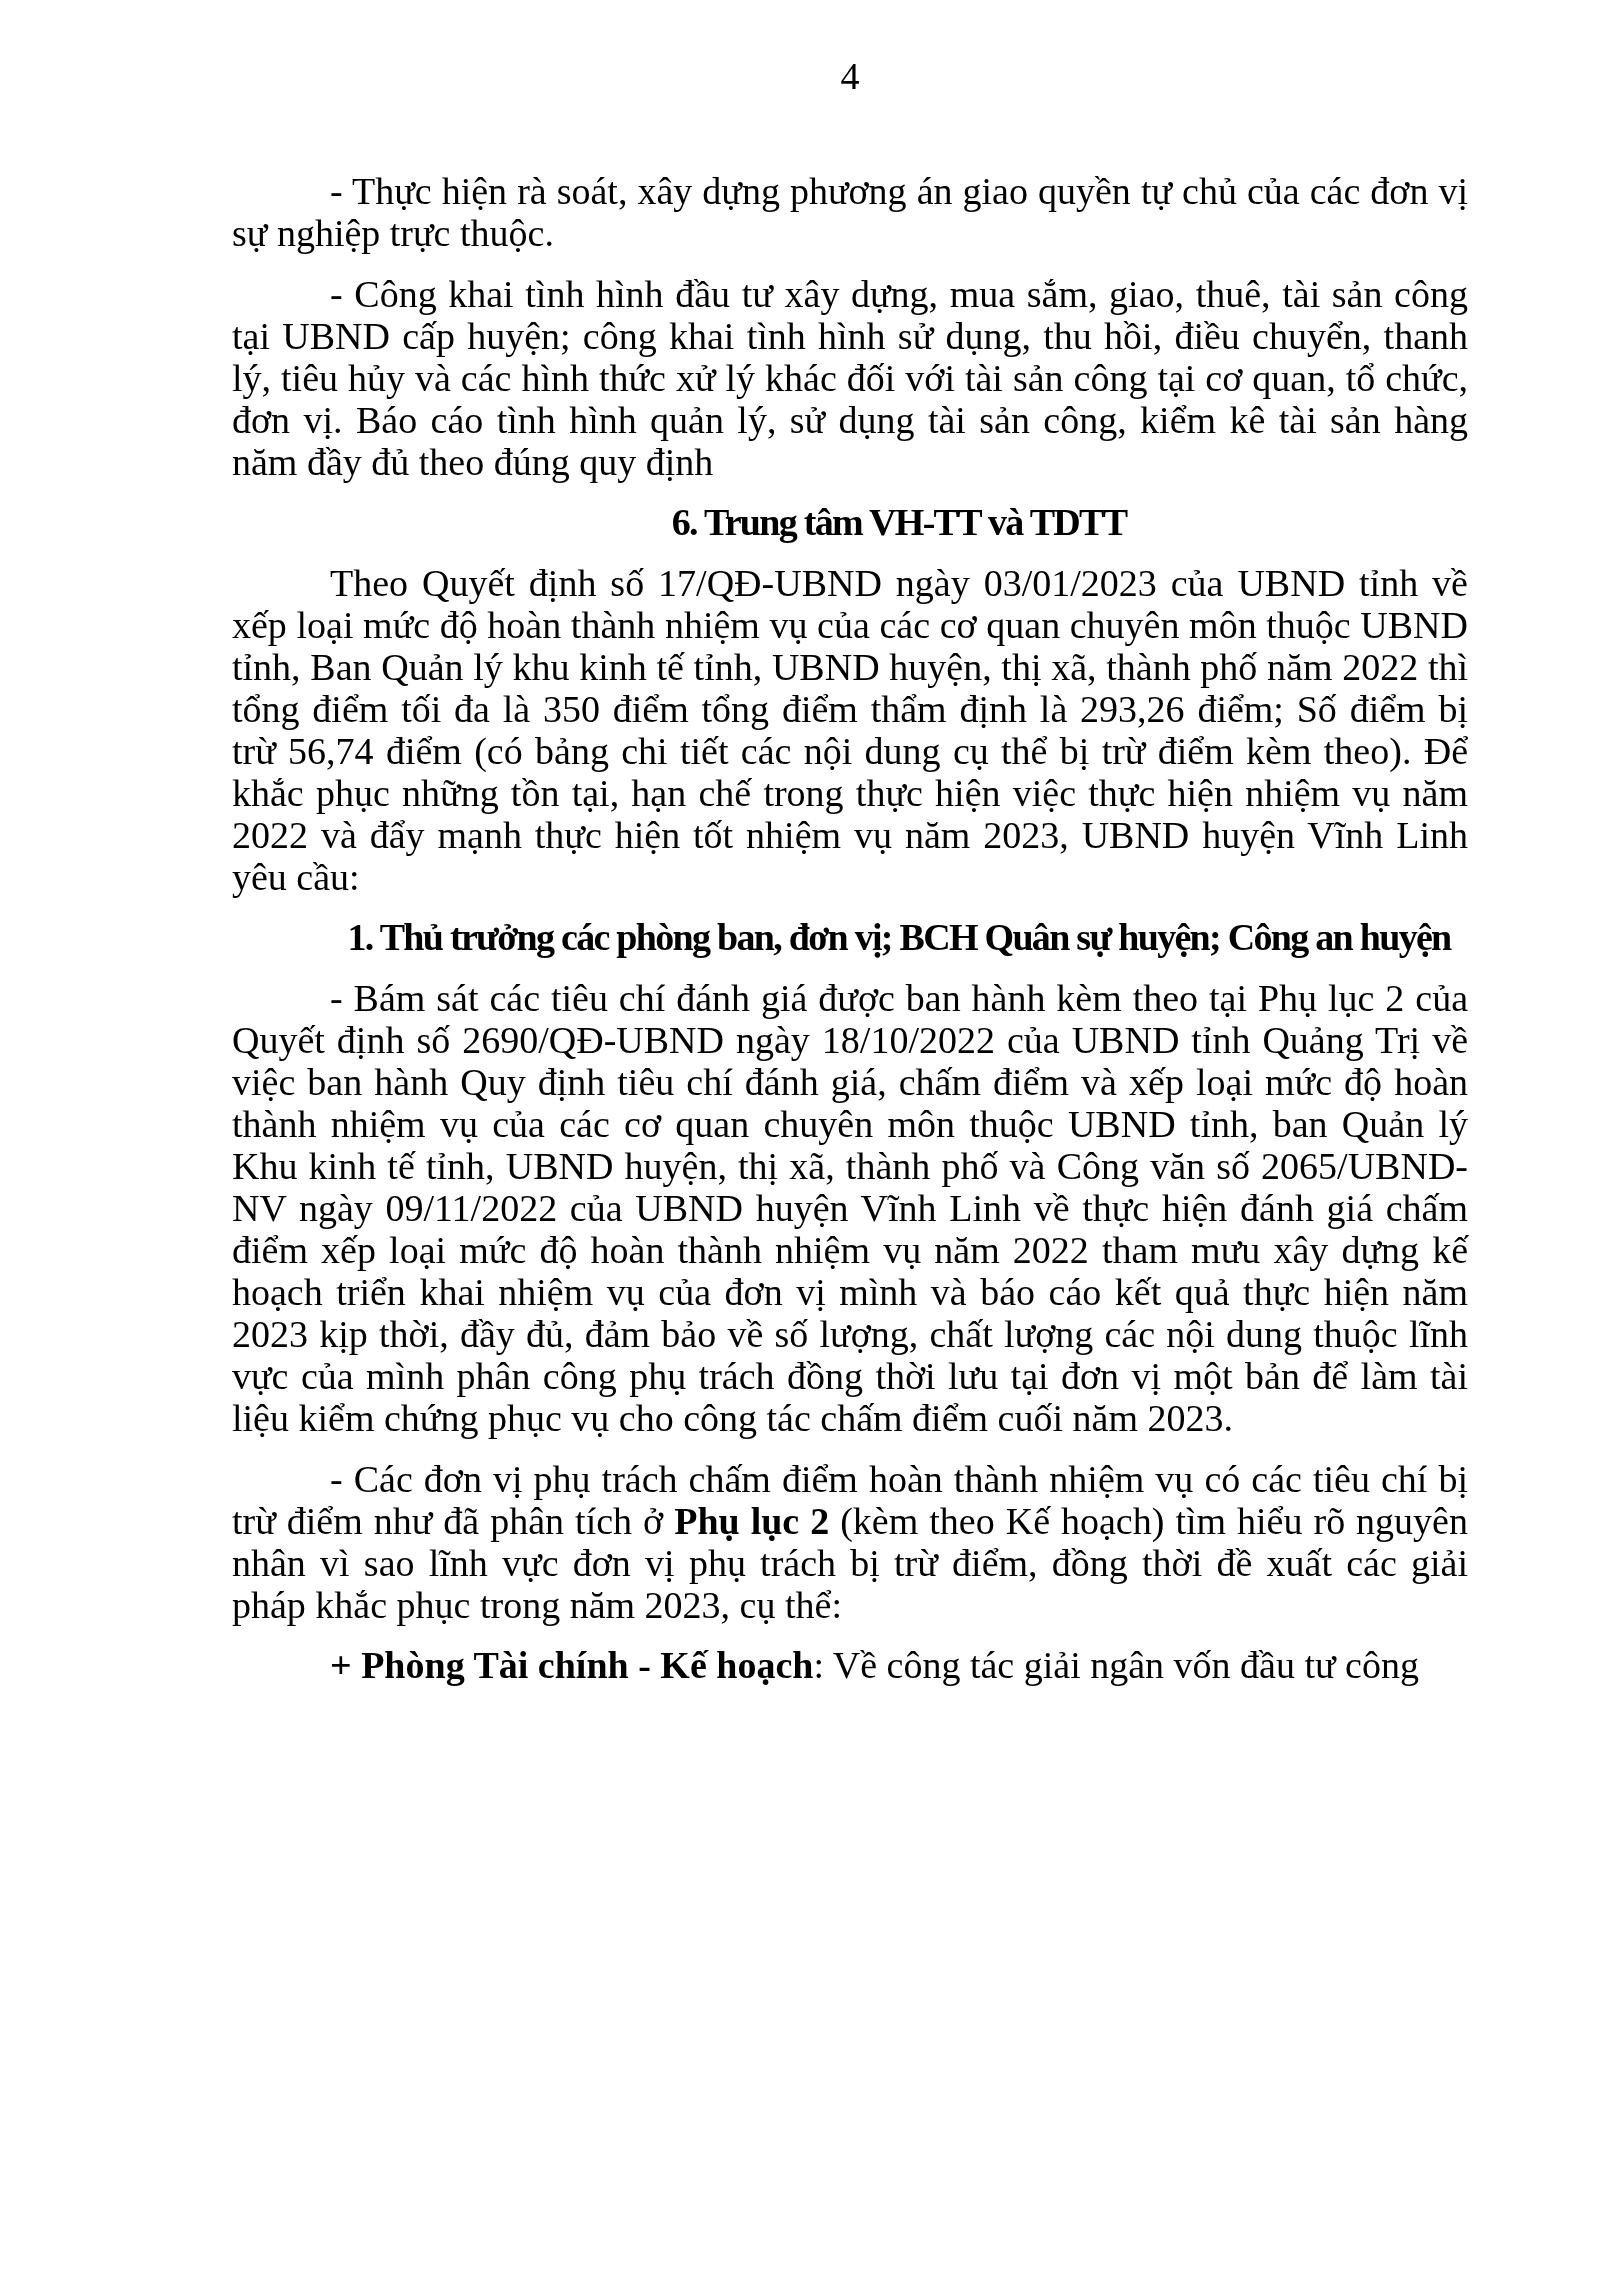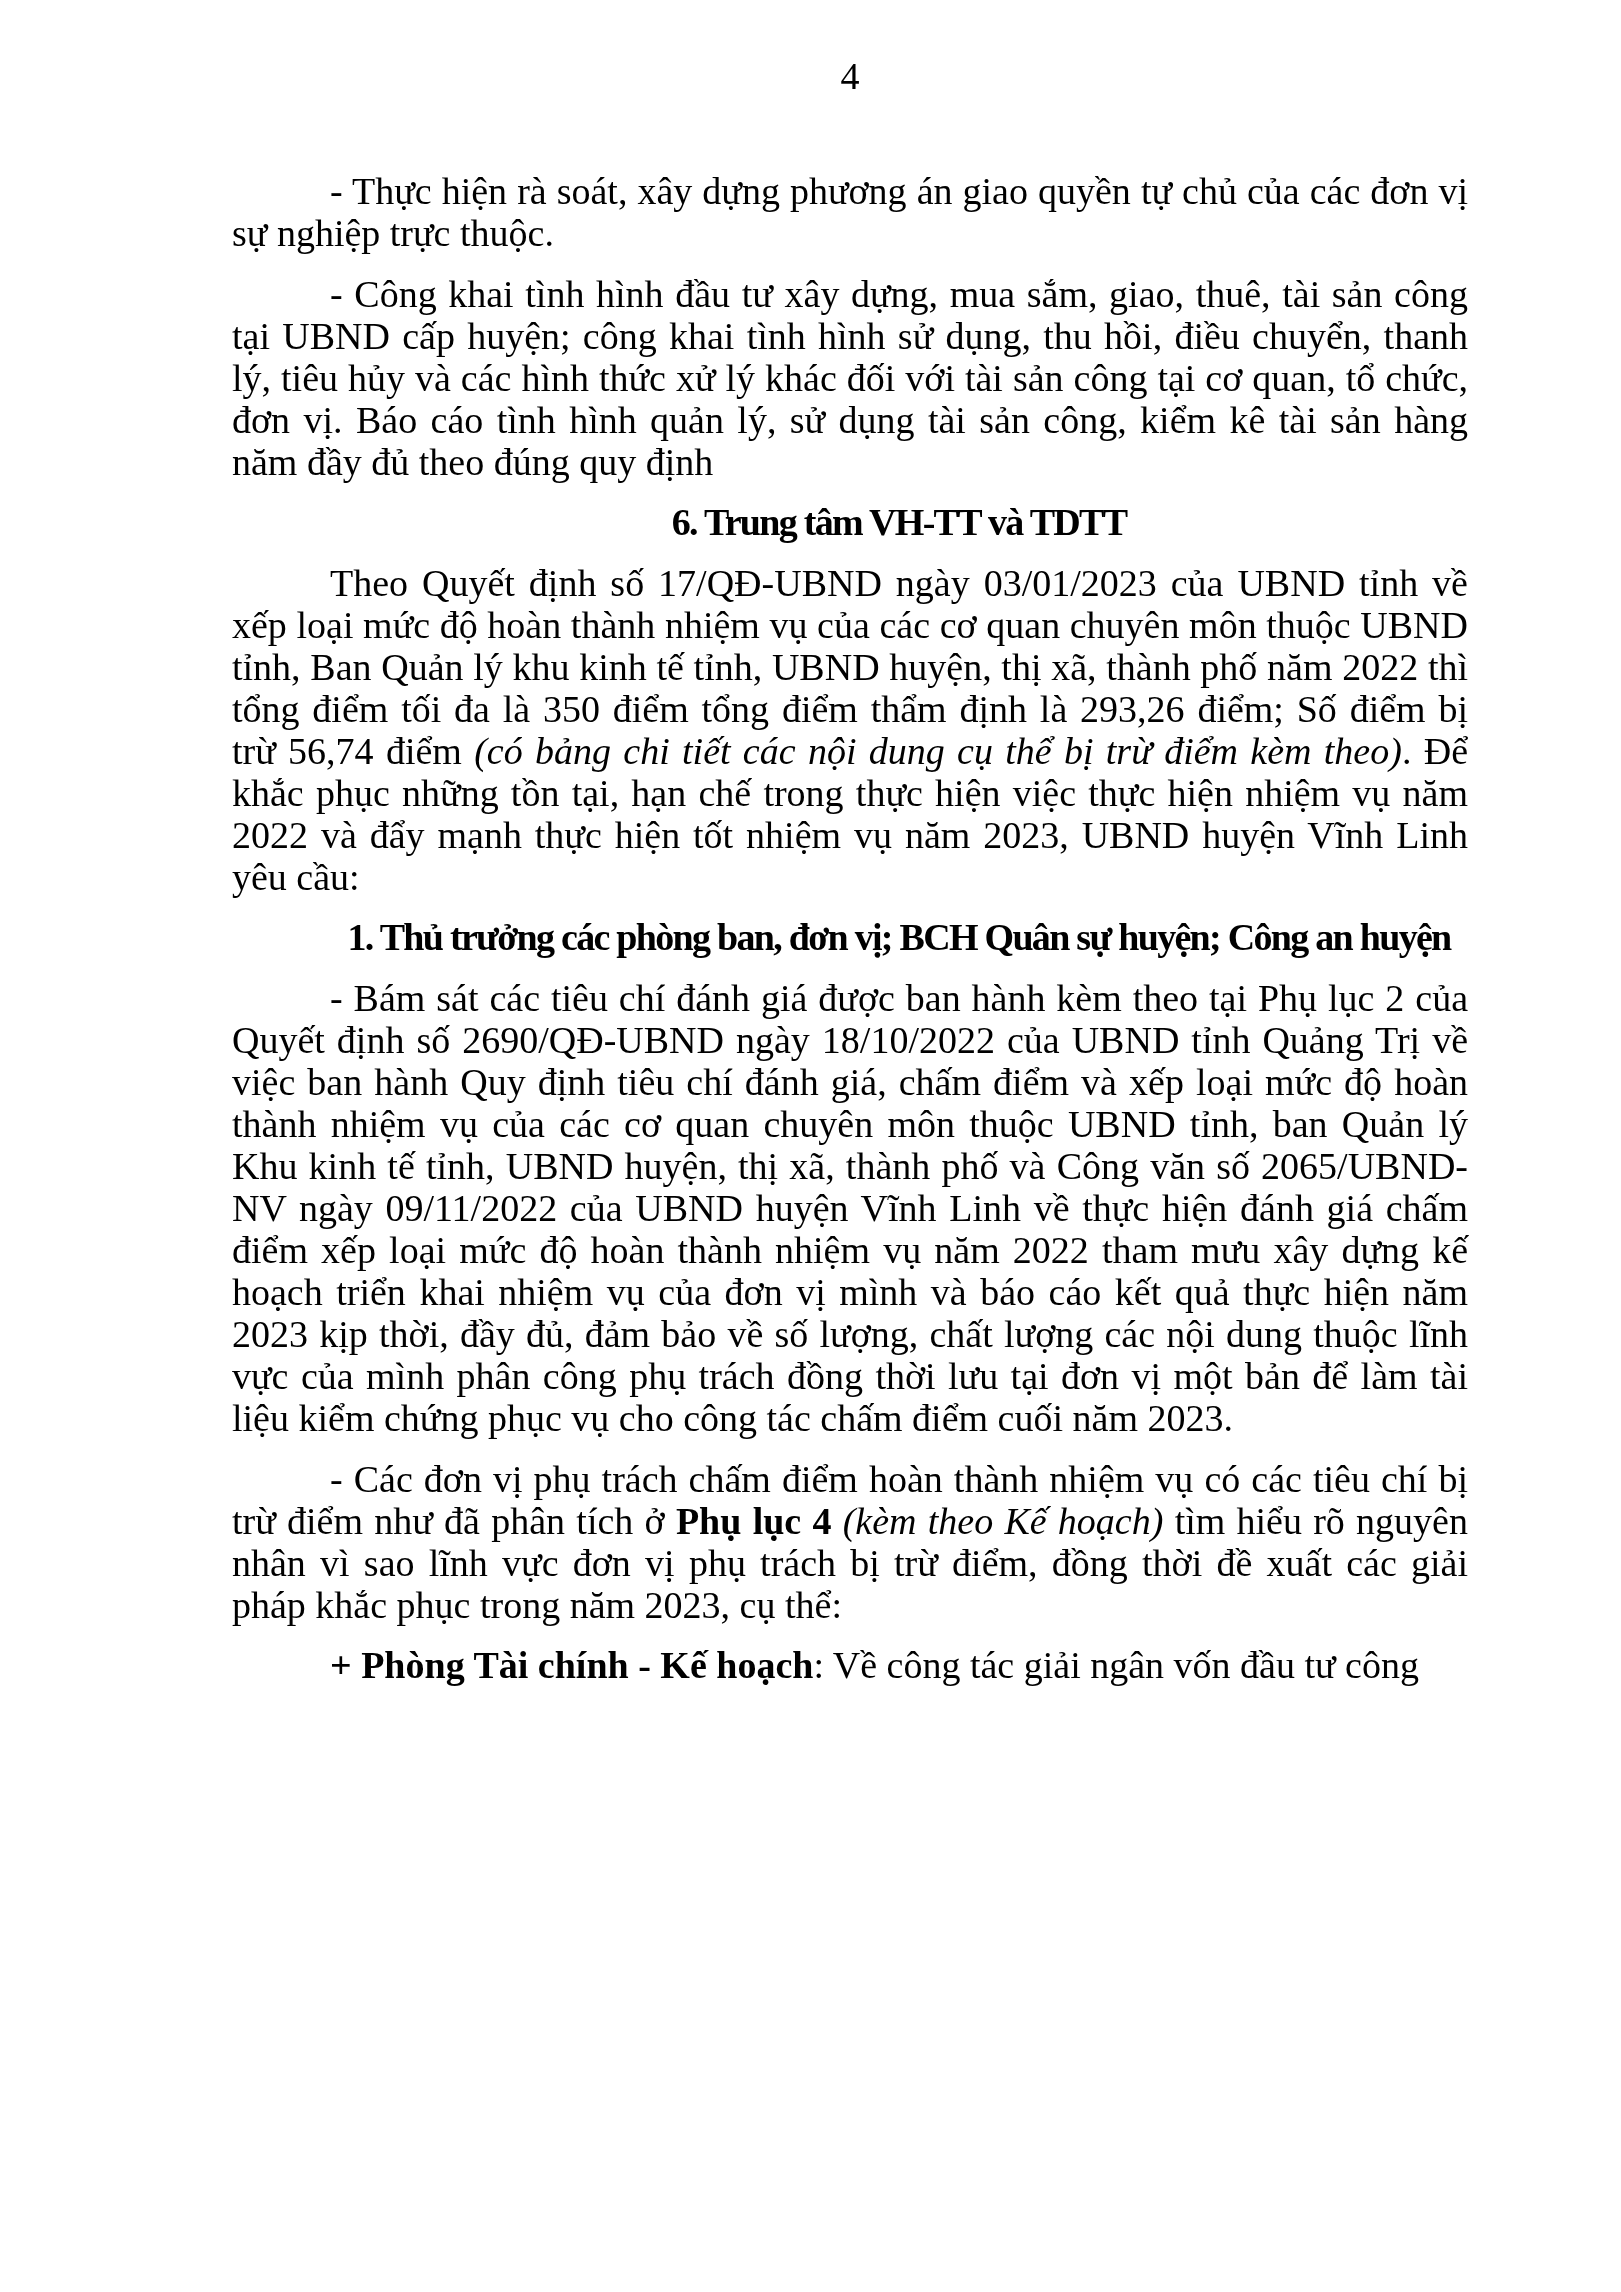--- a/index.html
+++ b/index.html
@@ -30,31 +30,31 @@
     text-indent: 98px;
   }
   p.heading {
     margin: 0 0 18.6px 0;
     font-weight: bold;
     text-align: center;
     text-indent: 98px;
     letter-spacing: -0.045em;
   }
   .b { font-weight: bold; }
-  .i { font-style: italic; }
+  .i { }
 </style>
 </head>
 <body>
 
 <div class="page">
   <div class="page-number">4</div>
   <div>
       <p class="para"><span>- Thực hiện rà soát, xây dựng phương án giao quyền tự chủ của các đơn vị sự nghiệp trực thuộc.</span></p>
       <p class="para"><span>- Công khai tình hình đầu tư xây dựng, mua sắm, giao, thuê, tài sản công tại UBND cấp huyện; công khai tình hình sử dụng, thu hồi, điều chuyển, thanh lý, tiêu hủy và các hình thức xử lý khác đối với tài sản công tại cơ quan, tổ chức, đơn vị. Báo cáo tình hình quản lý, sử dụng tài sản công, kiểm kê tài sản hàng năm đầy đủ theo đúng quy định</span></p>
       <p class="heading"><span class="b">6. Trung tâm VH-TT và TDTT</span></p>
       <p class="para"><span>Theo Quyết định số 17/QĐ-UBND ngày 03/01/2023 của UBND tỉnh về xếp loại mức độ hoàn thành nhiệm vụ của các cơ quan chuyên môn thuộc UBND tỉnh, Ban Quản lý khu kinh tế tỉnh, UBND huyện, thị xã, thành phố năm 2022 thì tổng điểm tối đa là 350 điểm tổng điểm thẩm định là 293,26 điểm; Số điểm bị trừ 56,74 điểm </span><span class="i">(có bảng chi tiết các nội dung cụ thể bị trừ điểm kèm theo)</span><span>. Để khắc phục những tồn tại, hạn chế trong thực hiện việc thực hiện nhiệm vụ năm 2022 và đẩy mạnh thực hiện tốt nhiệm vụ năm 2023, UBND huyện Vĩnh Linh yêu cầu:</span></p>
       <p class="heading"><span class="b">1. Thủ trưởng các phòng ban, đơn vị; BCH Quân sự huyện; Công an huyện</span></p>
       <p class="para"><span>- Bám sát các tiêu chí đánh giá được ban hành kèm theo tại Phụ lục 2 của Quyết định số 2690/QĐ-UBND ngày 18/10/2022 của UBND tỉnh Quảng Trị về việc ban hành Quy định tiêu chí đánh giá, chấm điểm và xếp loại mức độ hoàn thành nhiệm vụ của các cơ quan chuyên môn thuộc UBND tỉnh, ban Quản lý Khu kinh tế tỉnh, UBND huyện, thị xã, thành phố và Công văn số 2065/UBND-NV ngày 09/11/2022 của UBND huyện Vĩnh Linh về thực hiện đánh giá chấm điểm xếp loại mức độ hoàn thành nhiệm vụ năm 2022 tham mưu xây dựng kế hoạch triển khai nhiệm vụ của đơn vị mình và báo cáo kết quả thực hiện năm 2023 kịp thời, đầy đủ, đảm bảo về số lượng, chất lượng các nội dung thuộc lĩnh vực của mình phân công phụ trách đồng thời lưu tại đơn vị một bản để làm tài liệu kiểm chứng phục vụ cho công tác chấm điểm cuối năm 2023.</span></p>
-      <p class="para"><span>- Các đơn vị phụ trách chấm điểm hoàn thành nhiệm vụ có các tiêu chí bị trừ điểm như đã phân tích ở </span><span class="b">Phụ lục 4 </span><span class="i">(kèm theo Kế hoạch)</span><span> tìm hiểu rõ nguyên nhân vì sao lĩnh vực đơn vị phụ trách bị trừ điểm, đồng thời đề xuất các giải pháp khắc phục trong năm 2023, cụ thể:</span></p>
+      <p class="para"><span>- Các đơn vị phụ trách chấm điểm hoàn thành nhiệm vụ có các tiêu chí bị trừ điểm như đã phân tích ở </span><span class="b">Phụ lục 2 </span><span class="i">(kèm theo Kế hoạch)</span><span> tìm hiểu rõ nguyên nhân vì sao lĩnh vực đơn vị phụ trách bị trừ điểm, đồng thời đề xuất các giải pháp khắc phục trong năm 2023, cụ thể:</span></p>
       <p class="para"><span class="b">+ Phòng Tài chính - Kế hoạch</span><span>: Về công tác giải ngân vốn đầu tư công</span></p>
     </div>
 </div>
 
 
 </body></html>

